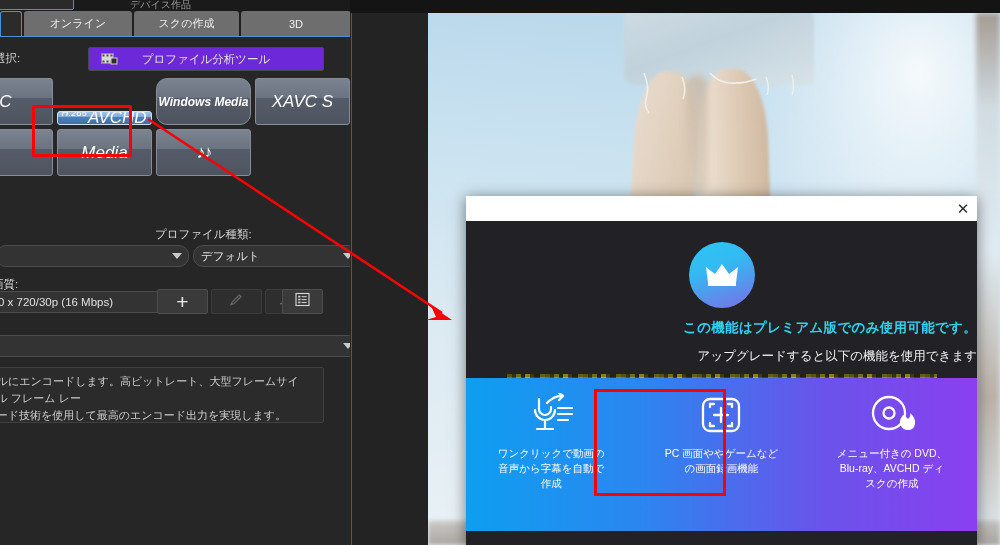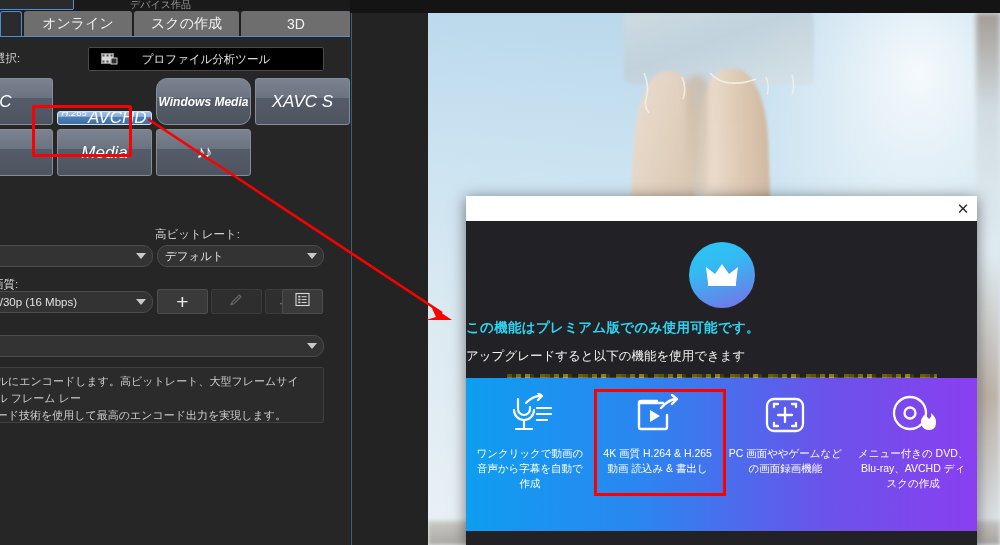--- a/index.html
+++ b/index.html
@@ -57,21 +57,21 @@
     left: 0; top: 11px;
     width: 350px; height: 25px;
     display: flex;
     gap: 2px;
   }
   .tab {
     flex: 0 0 auto;
     height: 25px;
     background: #6e6e6e;
     color: #f0f0f0;
-    font-size: 14px;
+    font-size: 11px;
     display: flex;
     align-items: center;
     justify-content: center;
     border-radius: 3px 3px 0 0;
     user-select: none;
   }
   .tab.active {
     background: #2b2b2b;
     border: 1px solid #4d8fd6;
     border-bottom: none;
@@ -101,21 +101,21 @@
     position: absolute;
     left: -6px; top: 4px;
     font-size: 11.5px;
     color: #d5d5d5;
     white-space: nowrap;
   }
   .analysis-btn {
     position: absolute;
     left: 88px; top: 0;
     width: 236px; height: 24px;
-    background: #000000;
+    background: #6d28d9;
     border: 1px solid #4a4a4a;
     border-radius: 2px;
     display: flex;
     align-items: center;
     cursor: pointer;
   }
   .analysis-icon {
     position: absolute;
     left: 12px; top: 4px;
     width: 17px; height: 15px;
@@ -190,20 +190,21 @@
   }
   .dd {
     position: absolute;
     height: 22px;
     background: #333333;
     border: 1px solid #4c4c4c;
     border-radius: 10px;
     display: flex;
     align-items: center;
     cursor: pointer;
+    margin-left: 36px;
   }
   .dd-text {
     flex: 1;
     padding-left: 7px;
     font-size: 11.5px;
     color: #e0e0e0;
     white-space: nowrap;
     overflow: hidden;
   }
   .dd-arrow {
@@ -386,21 +387,21 @@
     font-size: 15px;
     color: #2a2a2a;
     cursor: pointer;
     user-select: none;
   }
   .dialog-body {
     position: absolute;
     left: 0; top: 25px;
     width: 511px; height: 157px;
     background: #222226;
-    text-align: left;
+    text-align: right;
   }
   .crown-circle {
     position: relative;
     margin: 21px auto 0;
     width: 66px; height: 66px;
     border-radius: 50%;
     background: linear-gradient(160deg, #2bc8f5 0%, #34b9f2 38%, #7b6ee8 100%);
     display: flex;
     align-items: center;
     justify-content: center;
@@ -548,21 +549,21 @@
         <div class="fmt-btn">
           <span>Media</span>
         </div>
         <div class="fmt-btn">
           <span class="fmt-note">♪♪</span>
         </div>
       </div>
 
       <div class="red-box-hevc"></div>
 
-      <div class="ptype-label">高ビットレート:</div>
+      <div class="ptype-label">プロファイル種類:</div>
 
       <div class="dd dd-profile-left">
         <span class="dd-text"></span>
         <span class="dd-arrow"></span>
       </div>
 
       <div class="dd dd-profile-right">
         <span class="dd-text">デフォルト</span>
         <span class="dd-arrow"></span>
       </div>
@@ -668,32 +669,20 @@
             <line x1="31" y1="15" x2="45" y2="15" stroke="#fff" stroke-width="2.2" stroke-linecap="round"></line>
             <line x1="31" y1="21" x2="45" y2="21" stroke="#fff" stroke-width="2.2" stroke-linecap="round"></line>
             <line x1="31" y1="27" x2="41" y2="27" stroke="#fff" stroke-width="2.2" stroke-linecap="round"></line>
           </svg>
         </div>
         <div class="feature-label">ワンクリックで動画の
 音声から字幕を自動で
 作成</div>
       </div>
 
-      <div class="feature">
-        <div class="feature-icon">
-          <svg width="46" height="42" viewBox="0 0 46 42">
-            <path d="M4 9 h24 M4 9 v24 a2 2 0 0 0 2 2 h24 a2 2 0 0 0 2 -2 v-12" fill="none" stroke="#fff" stroke-width="2.4" stroke-linecap="round"></path>
-            <path d="M4 9 a2 2 0 0 1 2 -2 h16" fill="none" stroke="#fff" stroke-width="2.4" stroke-linecap="round"></path>
-            <path d="M15 16 l10 6 l-10 6 Z" fill="#fff"></path>
-            <path d="M26 14 q8 -9 16 -9 l-5 -4 m5 4 l-5 5" fill="none" stroke="#fff" stroke-width="2.4" stroke-linecap="round" stroke-linejoin="round"></path>
-          </svg>
-        </div>
-        <div class="feature-label">4K 画質 H.264 &amp; H.265
-動画 読込み &amp; 書出し</div>
-      </div>
 
       <div class="feature">
         <div class="feature-icon">
           <svg width="44" height="42" viewBox="0 0 44 42">
             <rect x="4" y="5" width="36" height="32" rx="7" fill="none" stroke="#fff" stroke-width="2.3"></rect>
             <path d="M11 13 v-3 h4" fill="none" stroke="#fff" stroke-width="2.3" stroke-linecap="round"></path>
             <path d="M33 13 v-3 h-4" fill="none" stroke="#fff" stroke-width="2.3" stroke-linecap="round"></path>
             <path d="M11 29 v3 h4" fill="none" stroke="#fff" stroke-width="2.3" stroke-linecap="round"></path>
             <path d="M33 29 v3 h-4" fill="none" stroke="#fff" stroke-width="2.3" stroke-linecap="round"></path>
             <line x1="22" y1="14" x2="22" y2="28" stroke="#fff" stroke-width="2.3" stroke-linecap="round"></line>

